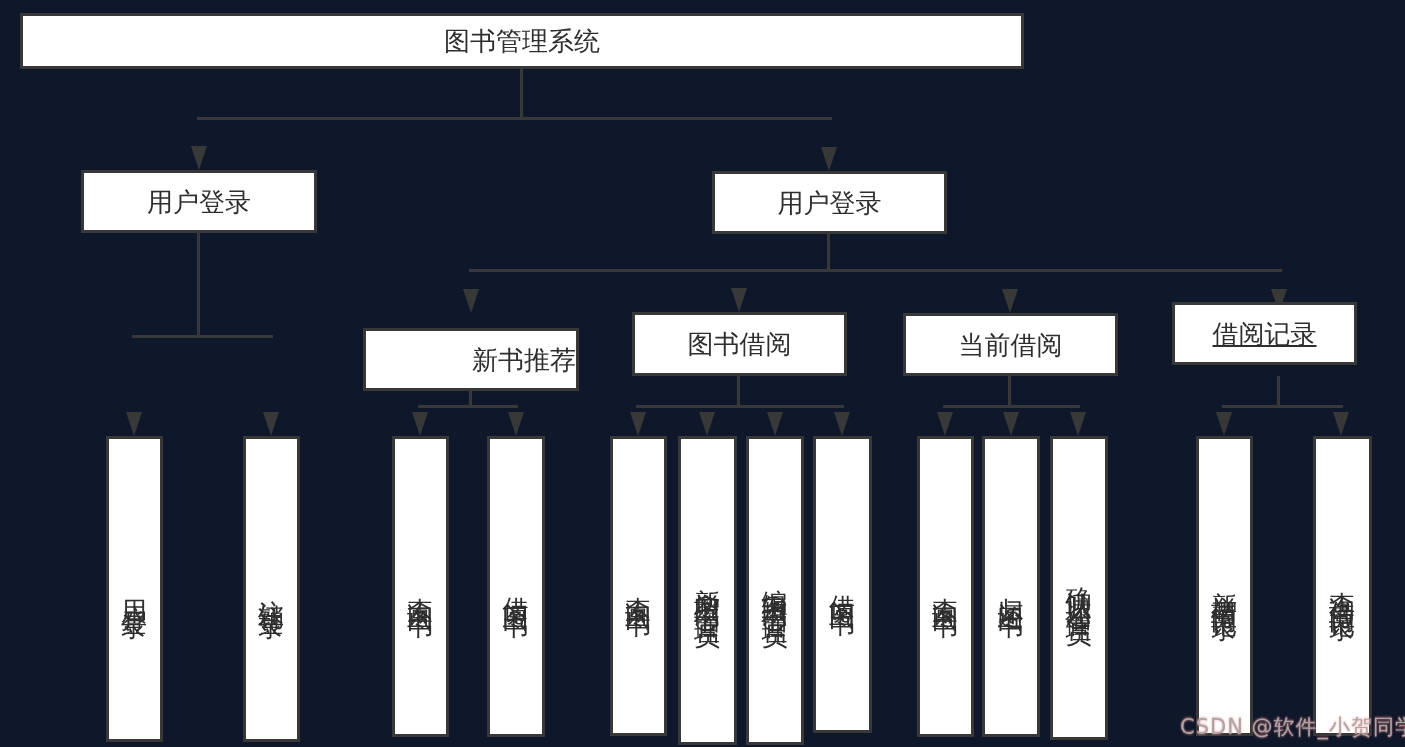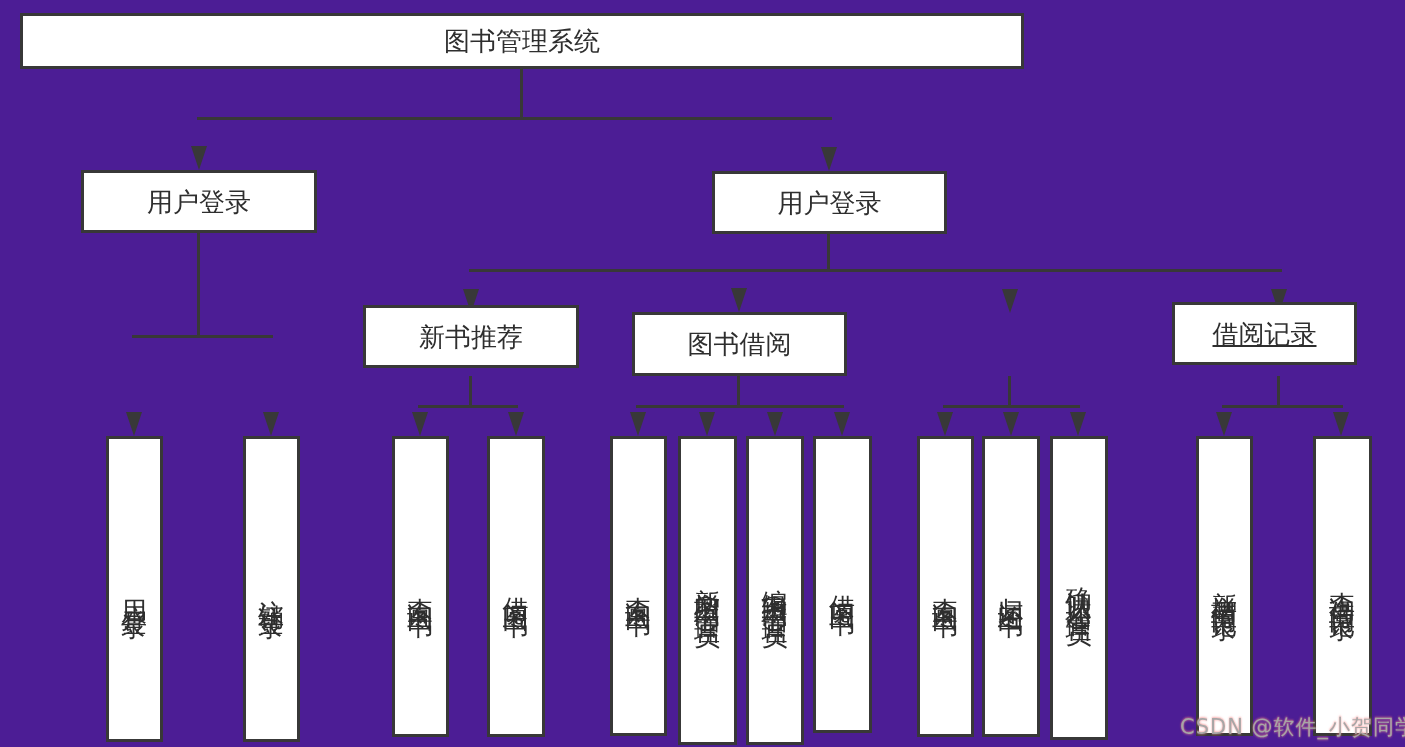--- a/index.html
+++ b/index.html
@@ -1,20 +1,20 @@
 <!DOCTYPE html>
 <html><head>
 <meta charset="utf-8">
 <style>
   html, body { margin: 0; padding: 0; background: #ffffff; }
   #stage {
     position: relative;
     width: 1405px;
     height: 747px;
-    background: #4c1d95;
+    background: #0f172a;
     overflow: hidden;
     font-family: "DejaVu Serif", "Liberation Serif", serif;
   }
   .box {
     position: absolute;
     box-sizing: border-box;
     border: 3px solid #383838;
     background: #ffffff;
     display: flex;
     align-items: center;
@@ -67,25 +67,28 @@
     <span class="hlabel">图书管理系统</span>
   </div>
 
   <div class="box" style="left:81px; top:170px; width:236px; height:63px;">
     <span class="hlabel">用户登录</span>
   </div>
   <div class="box" style="left:712px; top:171px; width:235px; height:63px;">
     <span class="hlabel">用户登录</span>
   </div>
 
-  <div class="box" style="left:363px; top:305px; width:216px; height:63px;">
+  <div class="box" style="left:363px; top:328px; width:216px; height:63px;justify-content:flex-end;">
     <span class="hlabel">新书推荐</span>
   </div>
   <div class="box" style="left:632px; top:312px; width:215px; height:64px;align-items:center;">
     <span class="hlabel">图书借阅</span>
+  </div>
+  <div class="box" style="left:903px; top:313px; width:215px; height:63px;">
+    <span class="hlabel">当前借阅</span>
   </div>
   <div class="box" style="left:1172px; top:302px; width:185px; height:63px;text-decoration:underline;">
     <span class="hlabel">借阅记录</span>
   </div>
 
   <div class="box" style="left:106px; top:436px; width:57px; height:306px;">
     <span class="vlabel">用户登录</span>
   </div>
   <div class="box" style="left:243px; top:436px; width:57px; height:306px;">
     <span class="vlabel">注销登录</span>

